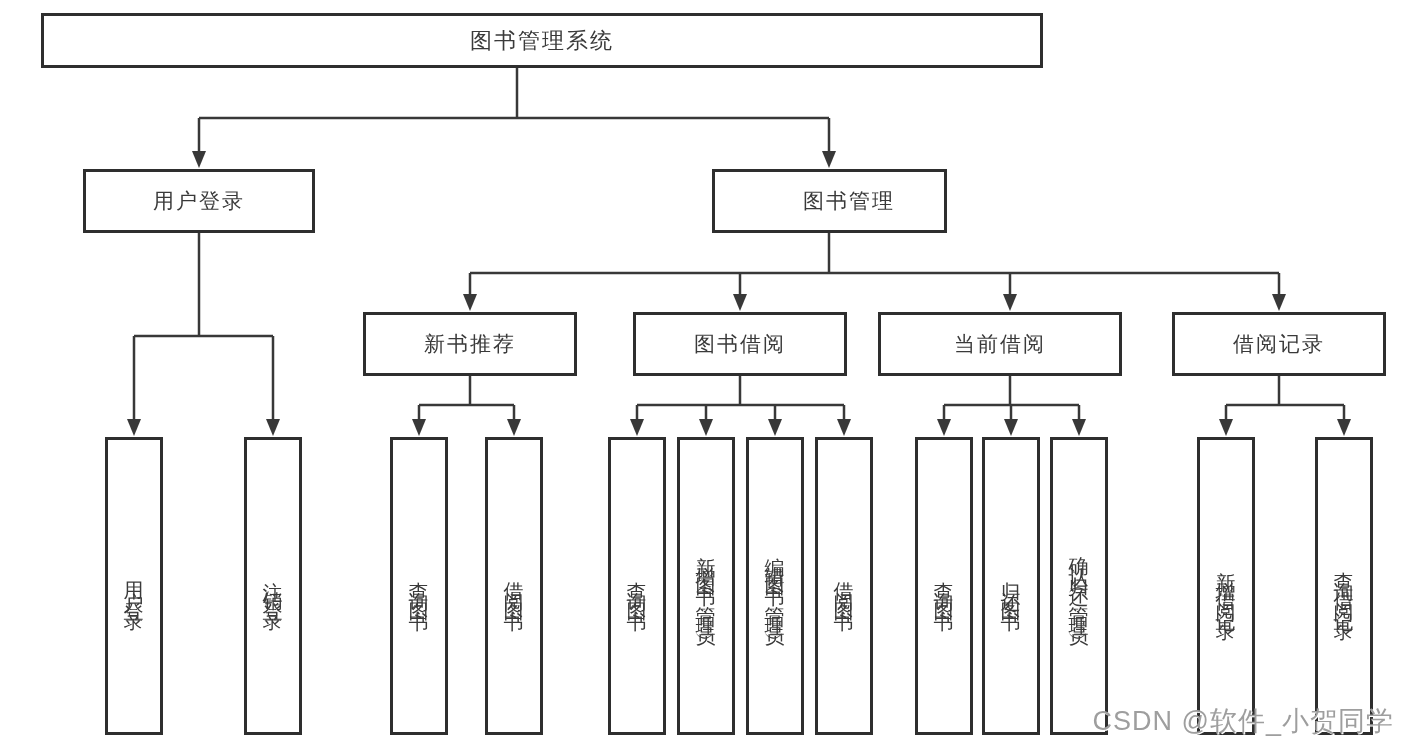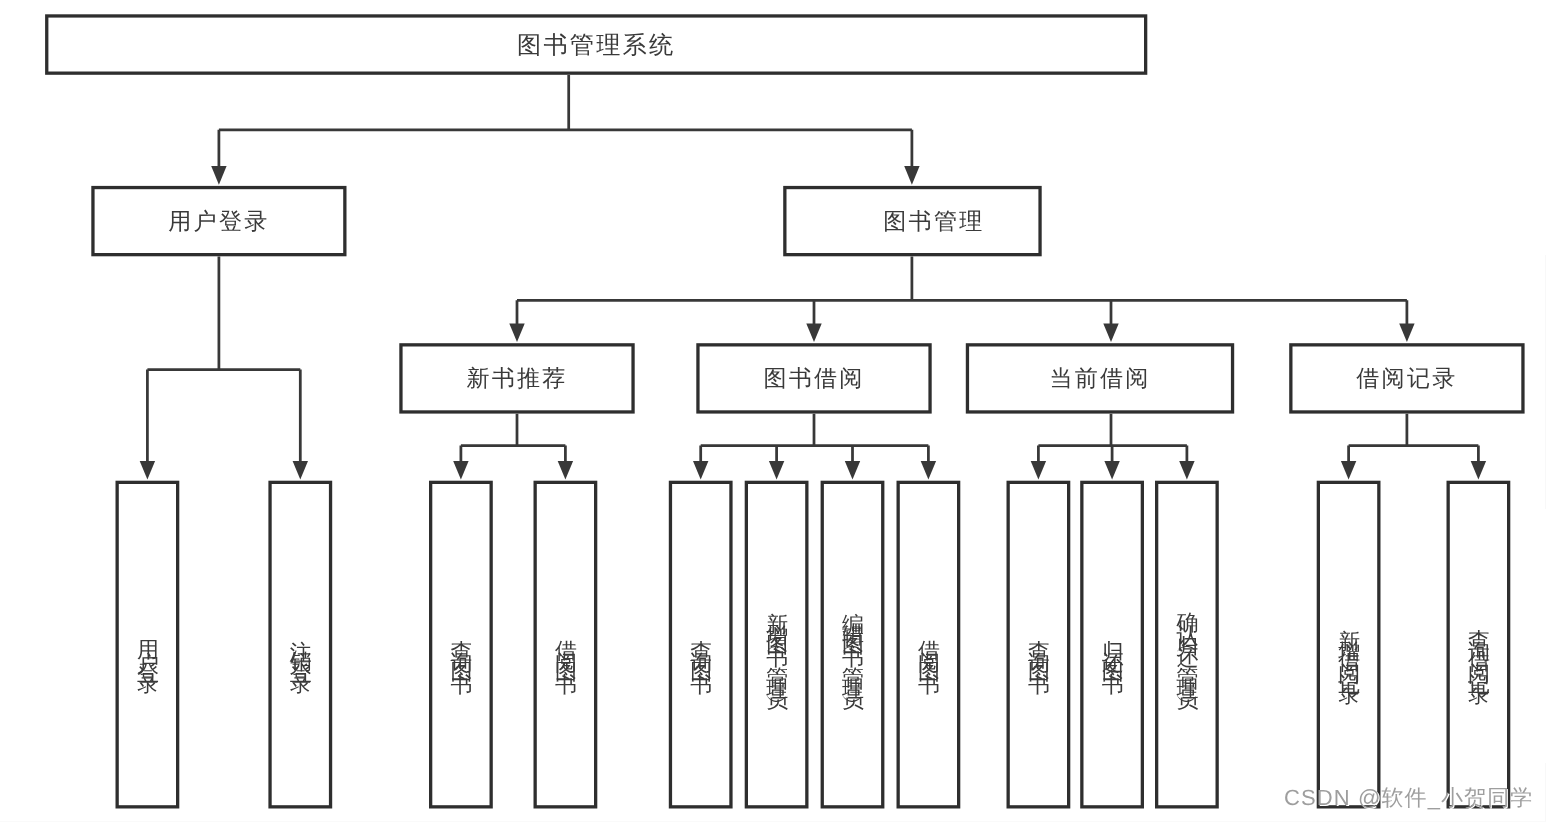--- a/index.html
+++ b/index.html
@@ -41,21 +41,21 @@
   .vtext{
     writing-mode:vertical-rl;
     text-orientation:mixed;
     letter-spacing:10px;
     line-height:1;
     white-space:nowrap;
   }
   .watermark{
     position:absolute;
     right:11px;bottom:8px;
-    font-size:20px;
+    font-size:27px;
     color:var(--wm);
     letter-spacing:1px;
     z-index:3;
     text-shadow:1px 1px 0 #ffffff;
   }
 </style>
 </head>
 <body>
 
 <div class="canvas">

